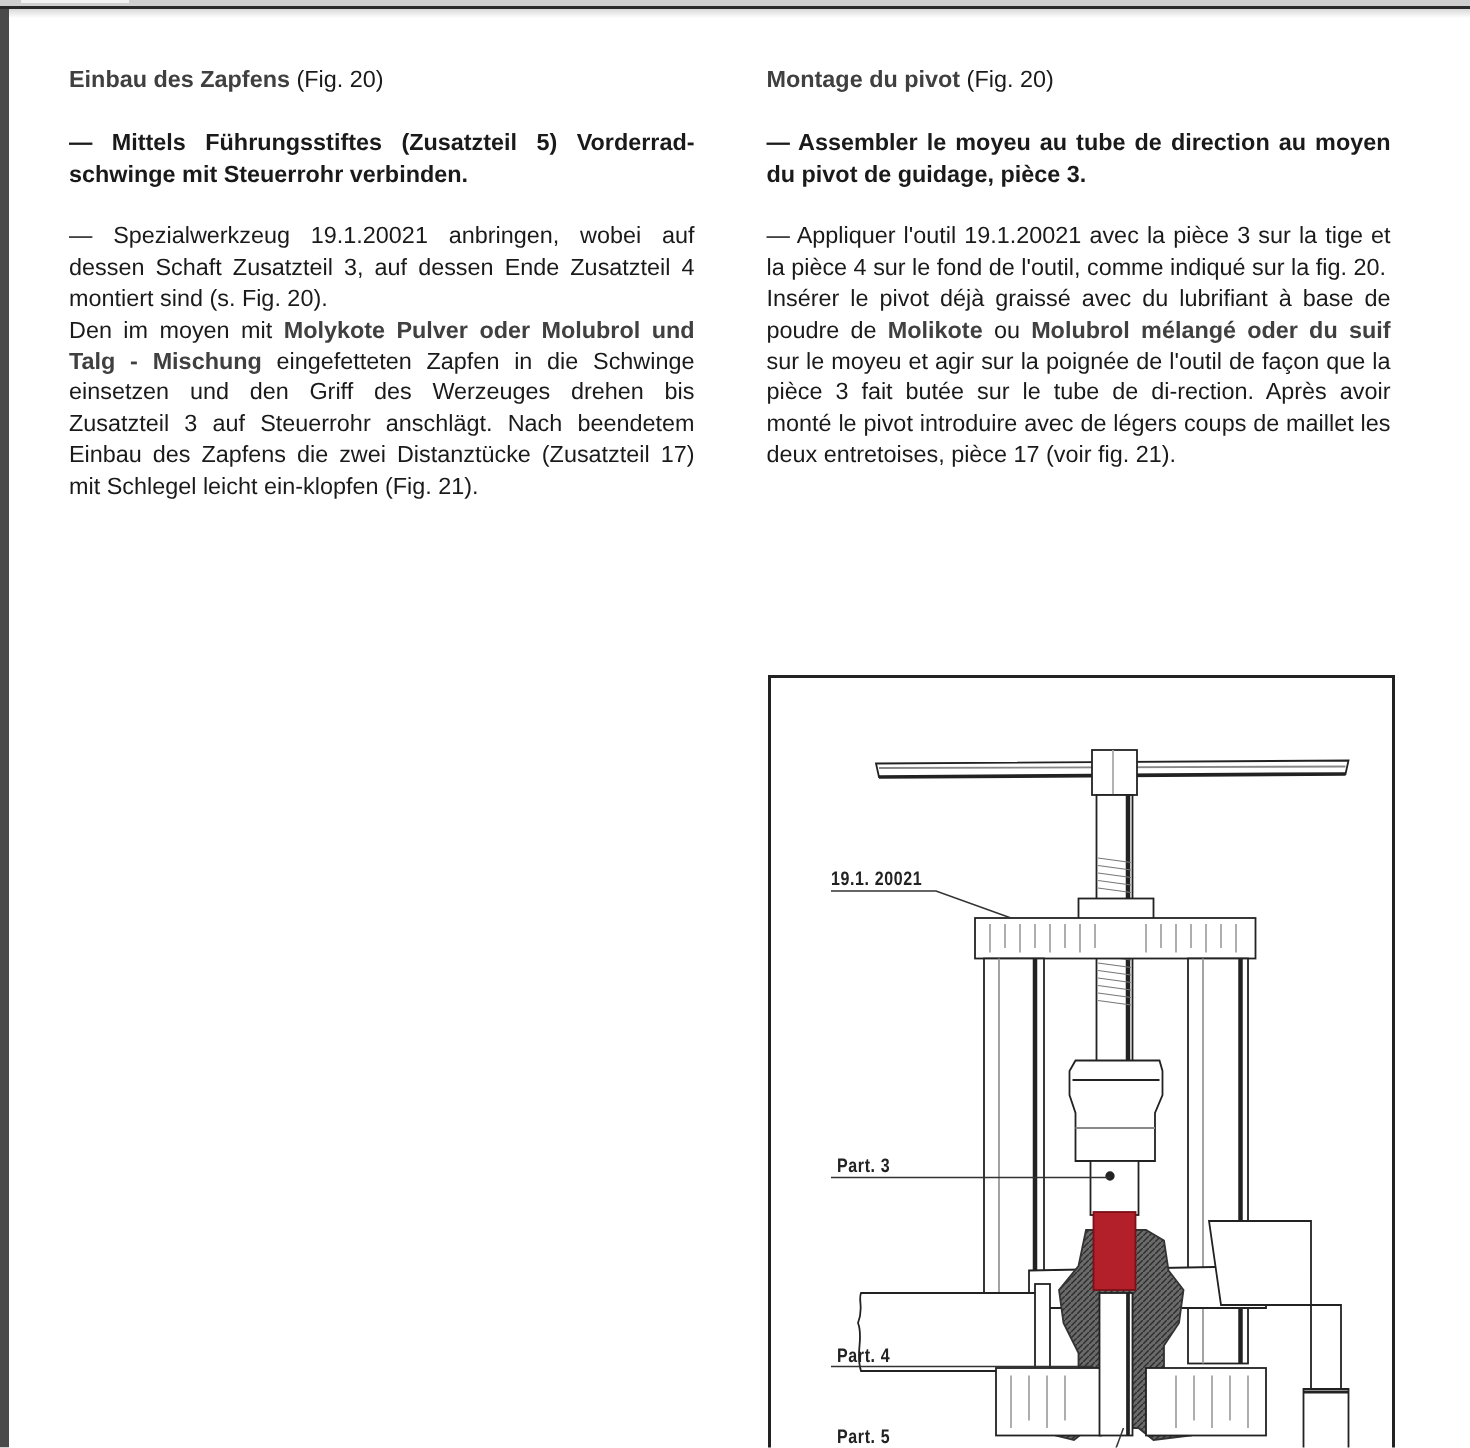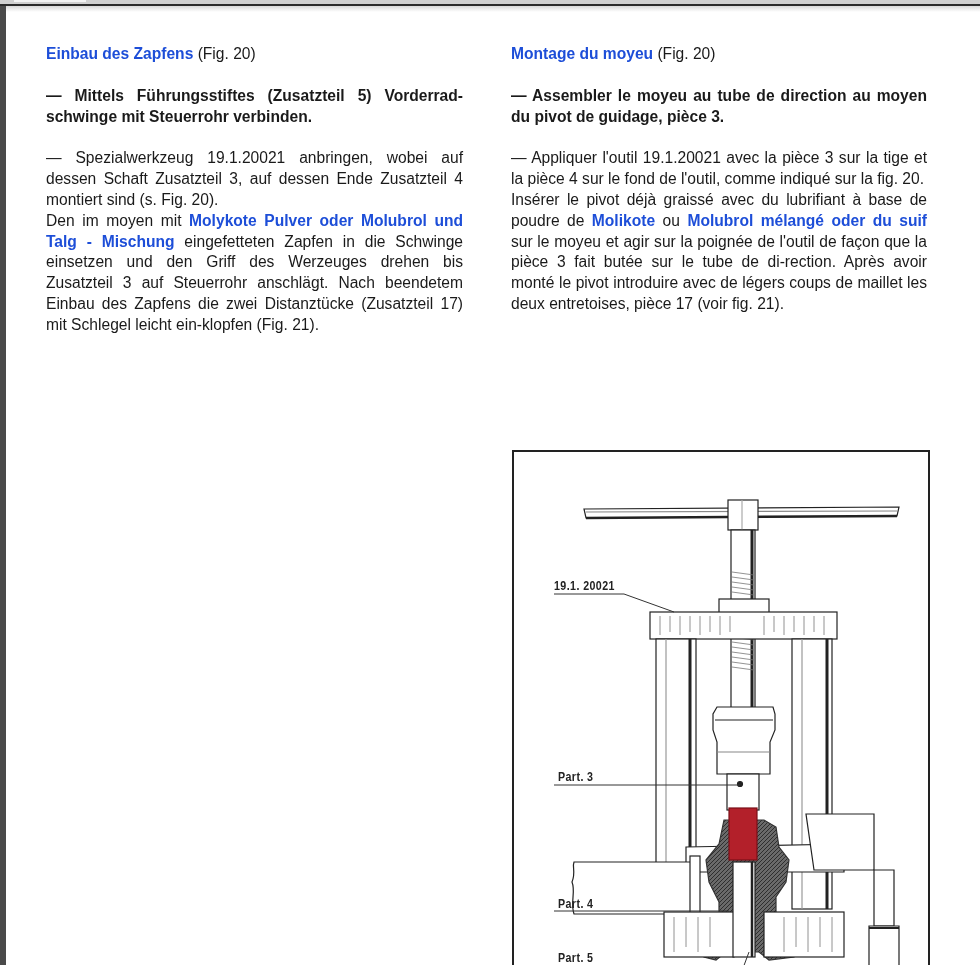--- a/index.html
+++ b/index.html
@@ -27,21 +27,21 @@
       position: absolute; left: 0; top: 6px; width: 6px; height: 959px; background: #4a4a4a;
     }
     .col {
       position: absolute; top: 44px; font-size: 15.6px; line-height: 20.8px;
     }
     .col.de { left: 46px; width: 417px; }
     .col.fr { left: 511px; width: 416px; }
     .col p { margin: 0; text-align: justify; }
     .col .heading { margin-bottom: 21px; }
     .col .gap { margin-bottom: 21px; font-weight: bold; }
-    b { font-weight: bold; color: #1d4ed8; }
+    b { font-weight: bold; color: #404040; }
     .figure {
       position: absolute; left: 512px; top: 450px; width: 414px; height: 530px;
       border: 2px solid #222; border-bottom: none; background: #fff;
     }
     .figure svg { position: absolute; left: 0; top: 0; }
     .label {
       position: absolute; font-family: "Liberation Sans", sans-serif; font-weight: bold;
       font-size: 13px; letter-spacing: 0.5px; color: #222; transform: scaleX(0.82);
       transform-origin: left center;
     }
@@ -57,21 +57,21 @@
 <div class="gutter"></div>
 
 <div class="col de">
   <p class="heading"><b>Einbau des Zapfens</b><span> (Fig. 20)</span></p>
   <p class="gap">— Mittels Führungsstiftes (Zusatzteil 5) Vorderrad-schwinge mit Steuerrohr verbinden.</p>
   <p>— Spezialwerkzeug 19.1.20021 anbringen, wobei auf dessen Schaft Zusatzteil 3, auf dessen Ende Zusatzteil 4 montiert sind (s. Fig. 20).</p>
   <p><span>Den im moyen mit </span><b>Molykote Pulver oder Molubrol und Talg - Mischung</b><span> eingefetteten Zapfen in die Schwinge einsetzen und den Griff des Werzeuges drehen bis Zusatzteil 3 auf Steuerrohr anschlägt. Nach beendetem Einbau des Zapfens die zwei Distanztücke (Zusatzteil 17) mit Schlegel leicht ein-klopfen (Fig. 21).</span></p>
 </div>
 
 <div class="col fr">
-  <p class="heading"><b>Montage du moyeu</b><span> (Fig. 20)</span></p>
+  <p class="heading"><b>Montage du pivot</b><span> (Fig. 20)</span></p>
   <p class="gap">— Assembler le moyeu au tube de direction au moyen du pivot de guidage, pièce 3.</p>
   <p>— Appliquer l'outil 19.1.20021 avec la pièce 3 sur la tige et la pièce 4 sur le fond de l'outil, comme indiqué sur la fig. 20.</p>
   <p><span>Insérer le pivot déjà graissé avec du lubrifiant à base de poudre de </span><b>Molikote</b><span> ou </span><b>Molubrol mélangé oder du suif</b><span> sur le moyeu et agir sur la poignée de l'outil de façon que la pièce 3 fait butée sur le tube de di-rection. Après avoir monté le pivot introduire avec de légers coups de maillet les deux entretoises, pièce 17 (voir fig. 21).</span></p>
 </div>
 
 <div class="figure">
   <svg width="414" height="520" viewBox="0 0 414 520">
     <defs>
       <pattern id="hatch" width="4" height="4" patternUnits="userSpaceOnUse">
         <rect width="4" height="4" fill="#6a6a6a"></rect>

